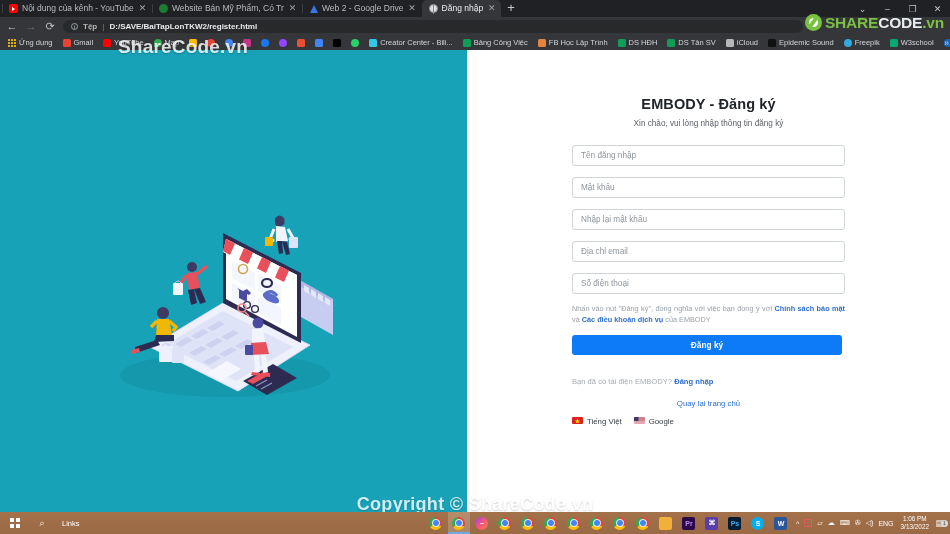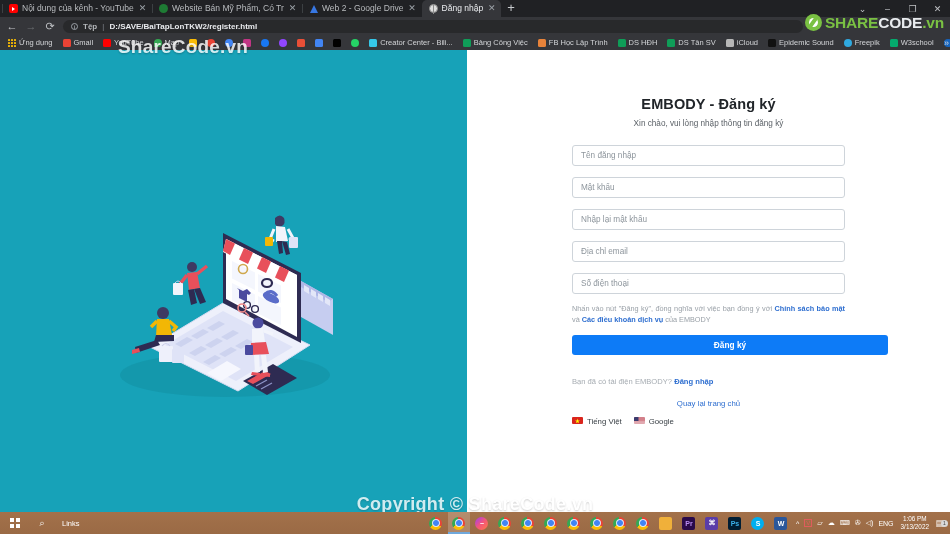--- a/index.html
+++ b/index.html
@@ -113,21 +113,21 @@
     width: 273px; height: 21px; margin-top: 11px; border: 1px solid #ced4da;
     border-radius: 3px; background: #fff; font-size: 8.2px; color: #6c757d;
     padding: 0 8px; outline: none; font-family: "Liberation Sans", sans-serif;
   }
   .field::placeholder { color: #8d959c; }
   .field:first-of-type { margin-top: 17px; }
   .consent { margin-top: 10px; font-size: 7.3px; line-height: 1.48;
              color: #9aa1a8; text-align: justify; }
   .consent a { color: #2f6fd0; font-weight: bold; text-decoration: none; }
   .submit {
-    width: 316px; height: 20px; margin-top: 9px; background: #0d7bf7;
+    width: 270px; height: 20px; margin-top: 9px; background: #0d7bf7;
     border: none; border-radius: 3px; color: #fff; font-size: 8.3px;
     font-weight: bold; font-family: "Liberation Sans", sans-serif;
   }
   .haveacct { margin-top: 22px; font-size: 7.6px; color: #a6acb2; }
   .haveacct a { color: #2f6fd0; font-weight: bold; text-decoration: none; }
   .backhome { display: block; margin-top: 13px; font-size: 7.8px;
               color: #2f6fd0; text-decoration: none; text-align: center; }
   .langs { margin-top: 9px; display: flex; align-items: center; gap: 12px; }
   .lang { display: flex; align-items: flex-start; gap: 4px; font-size: 7.8px;
           color: #3a4046; }

